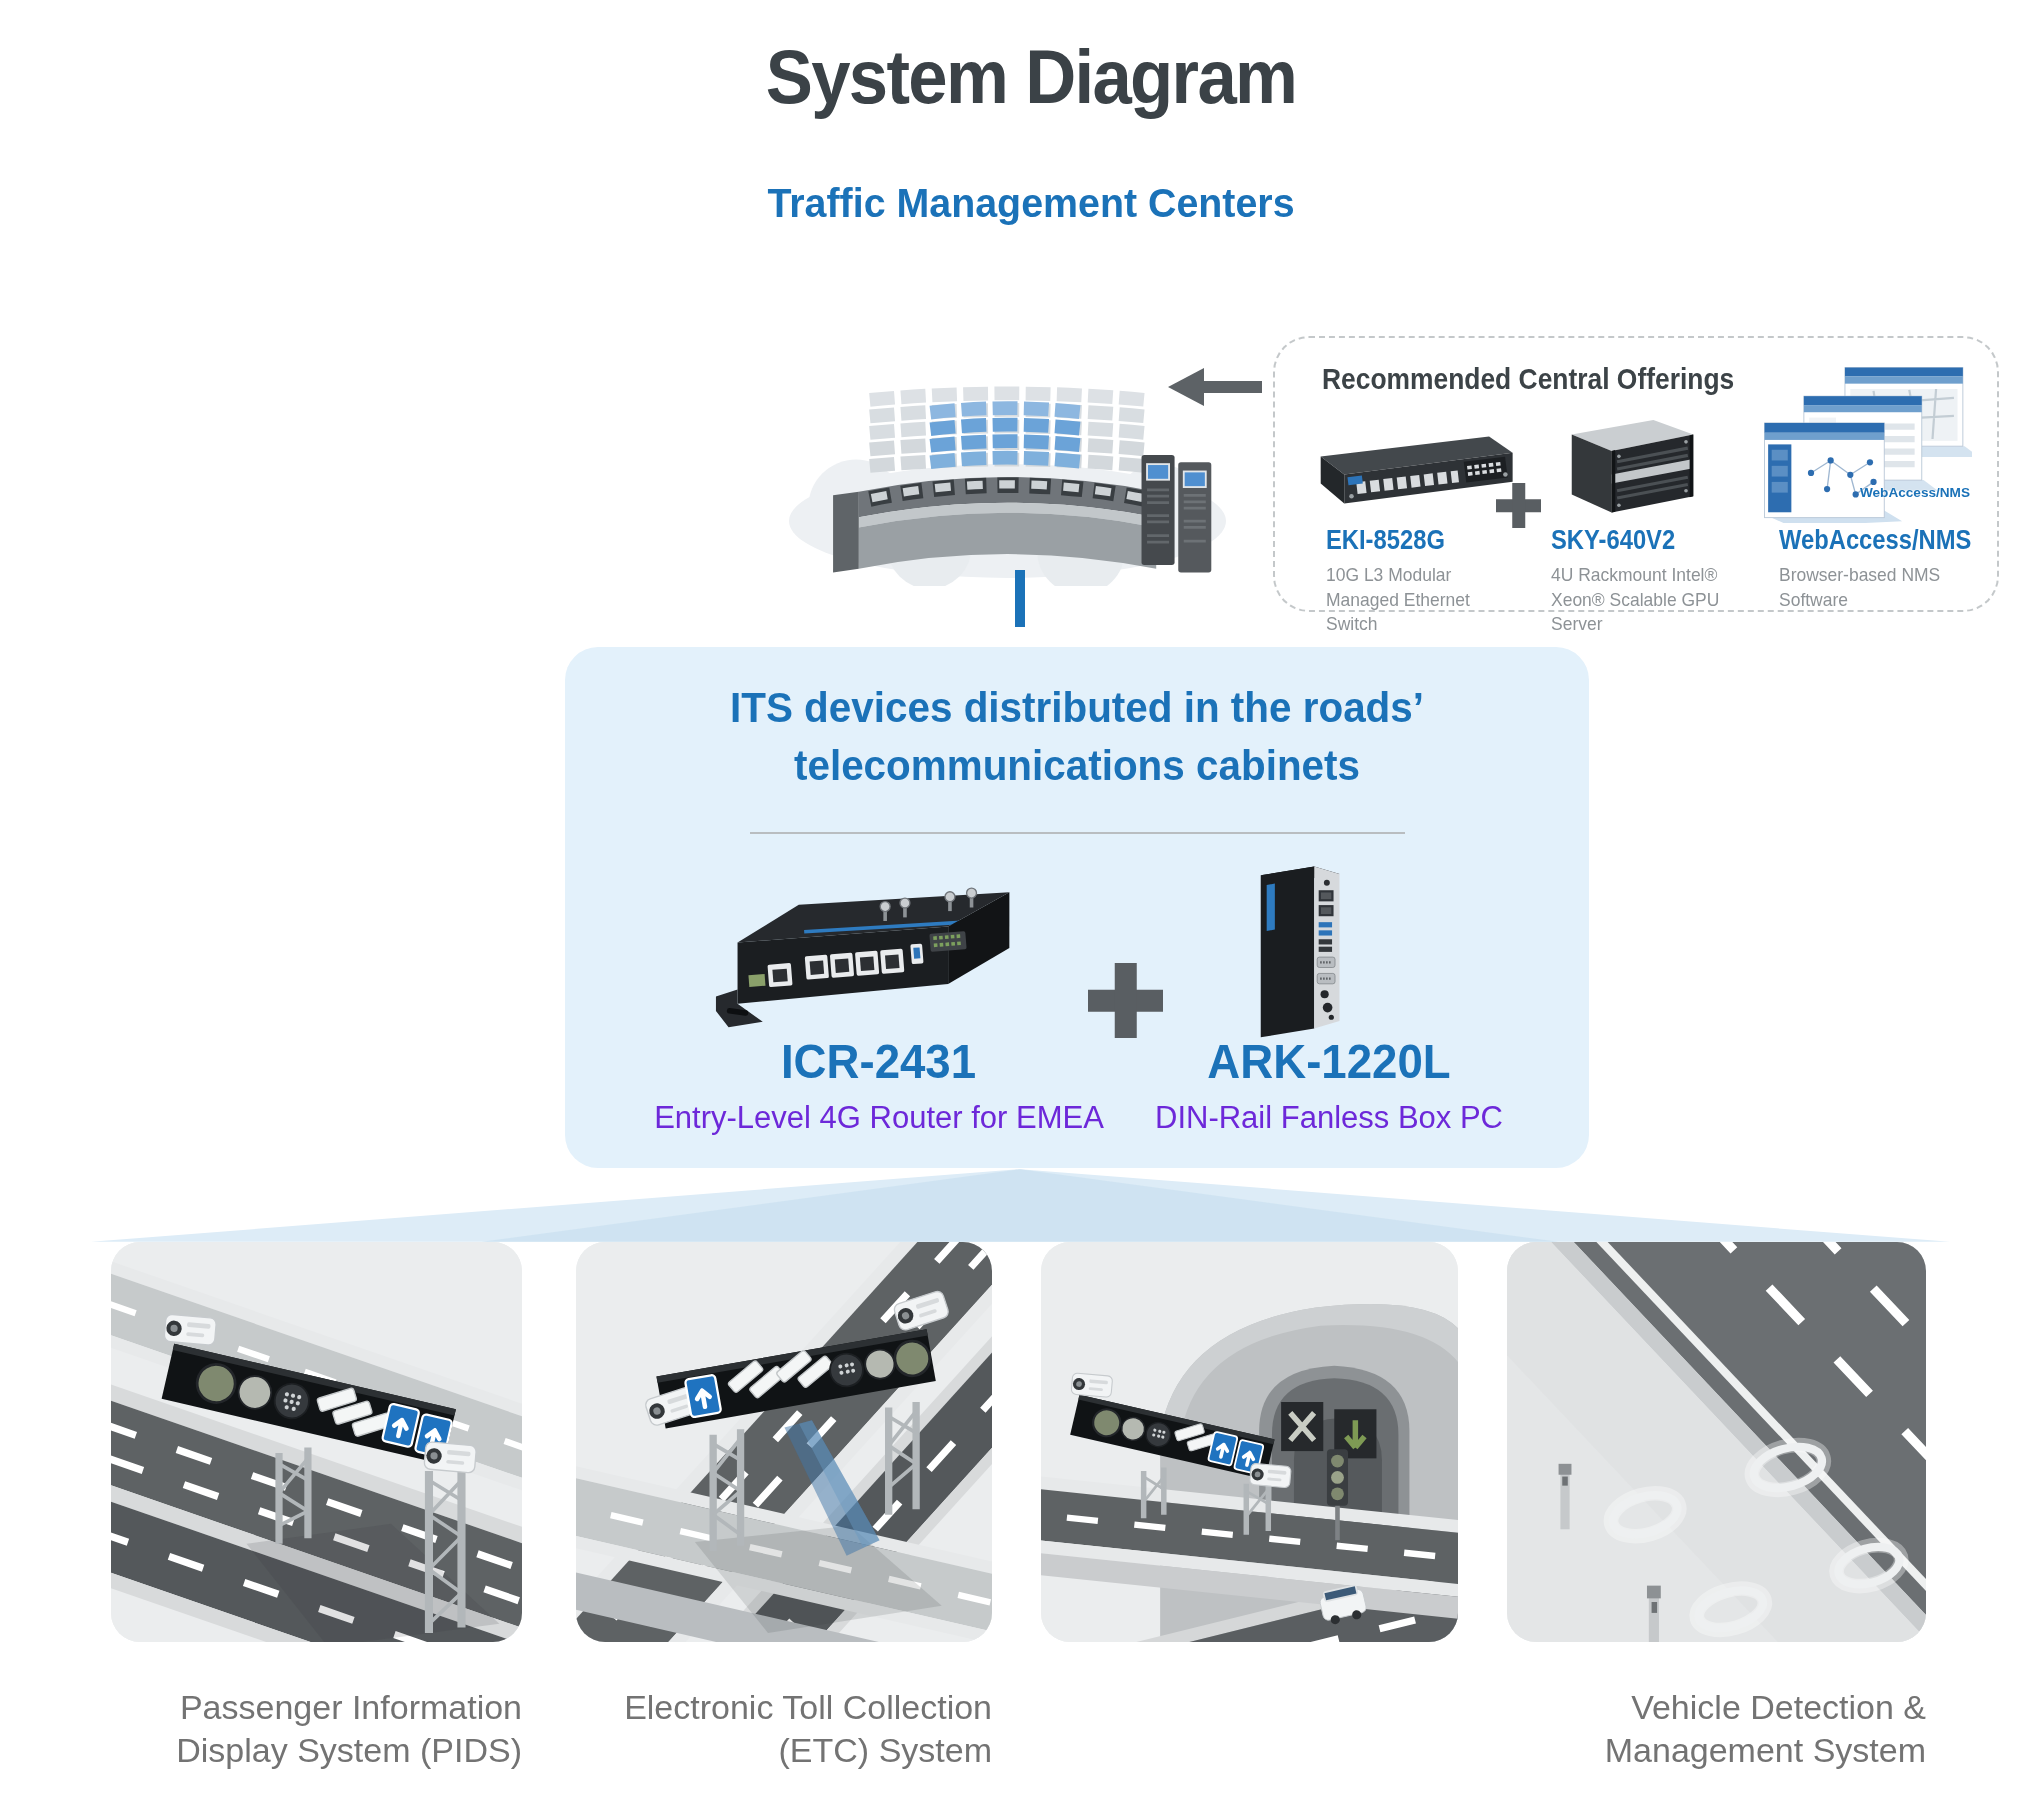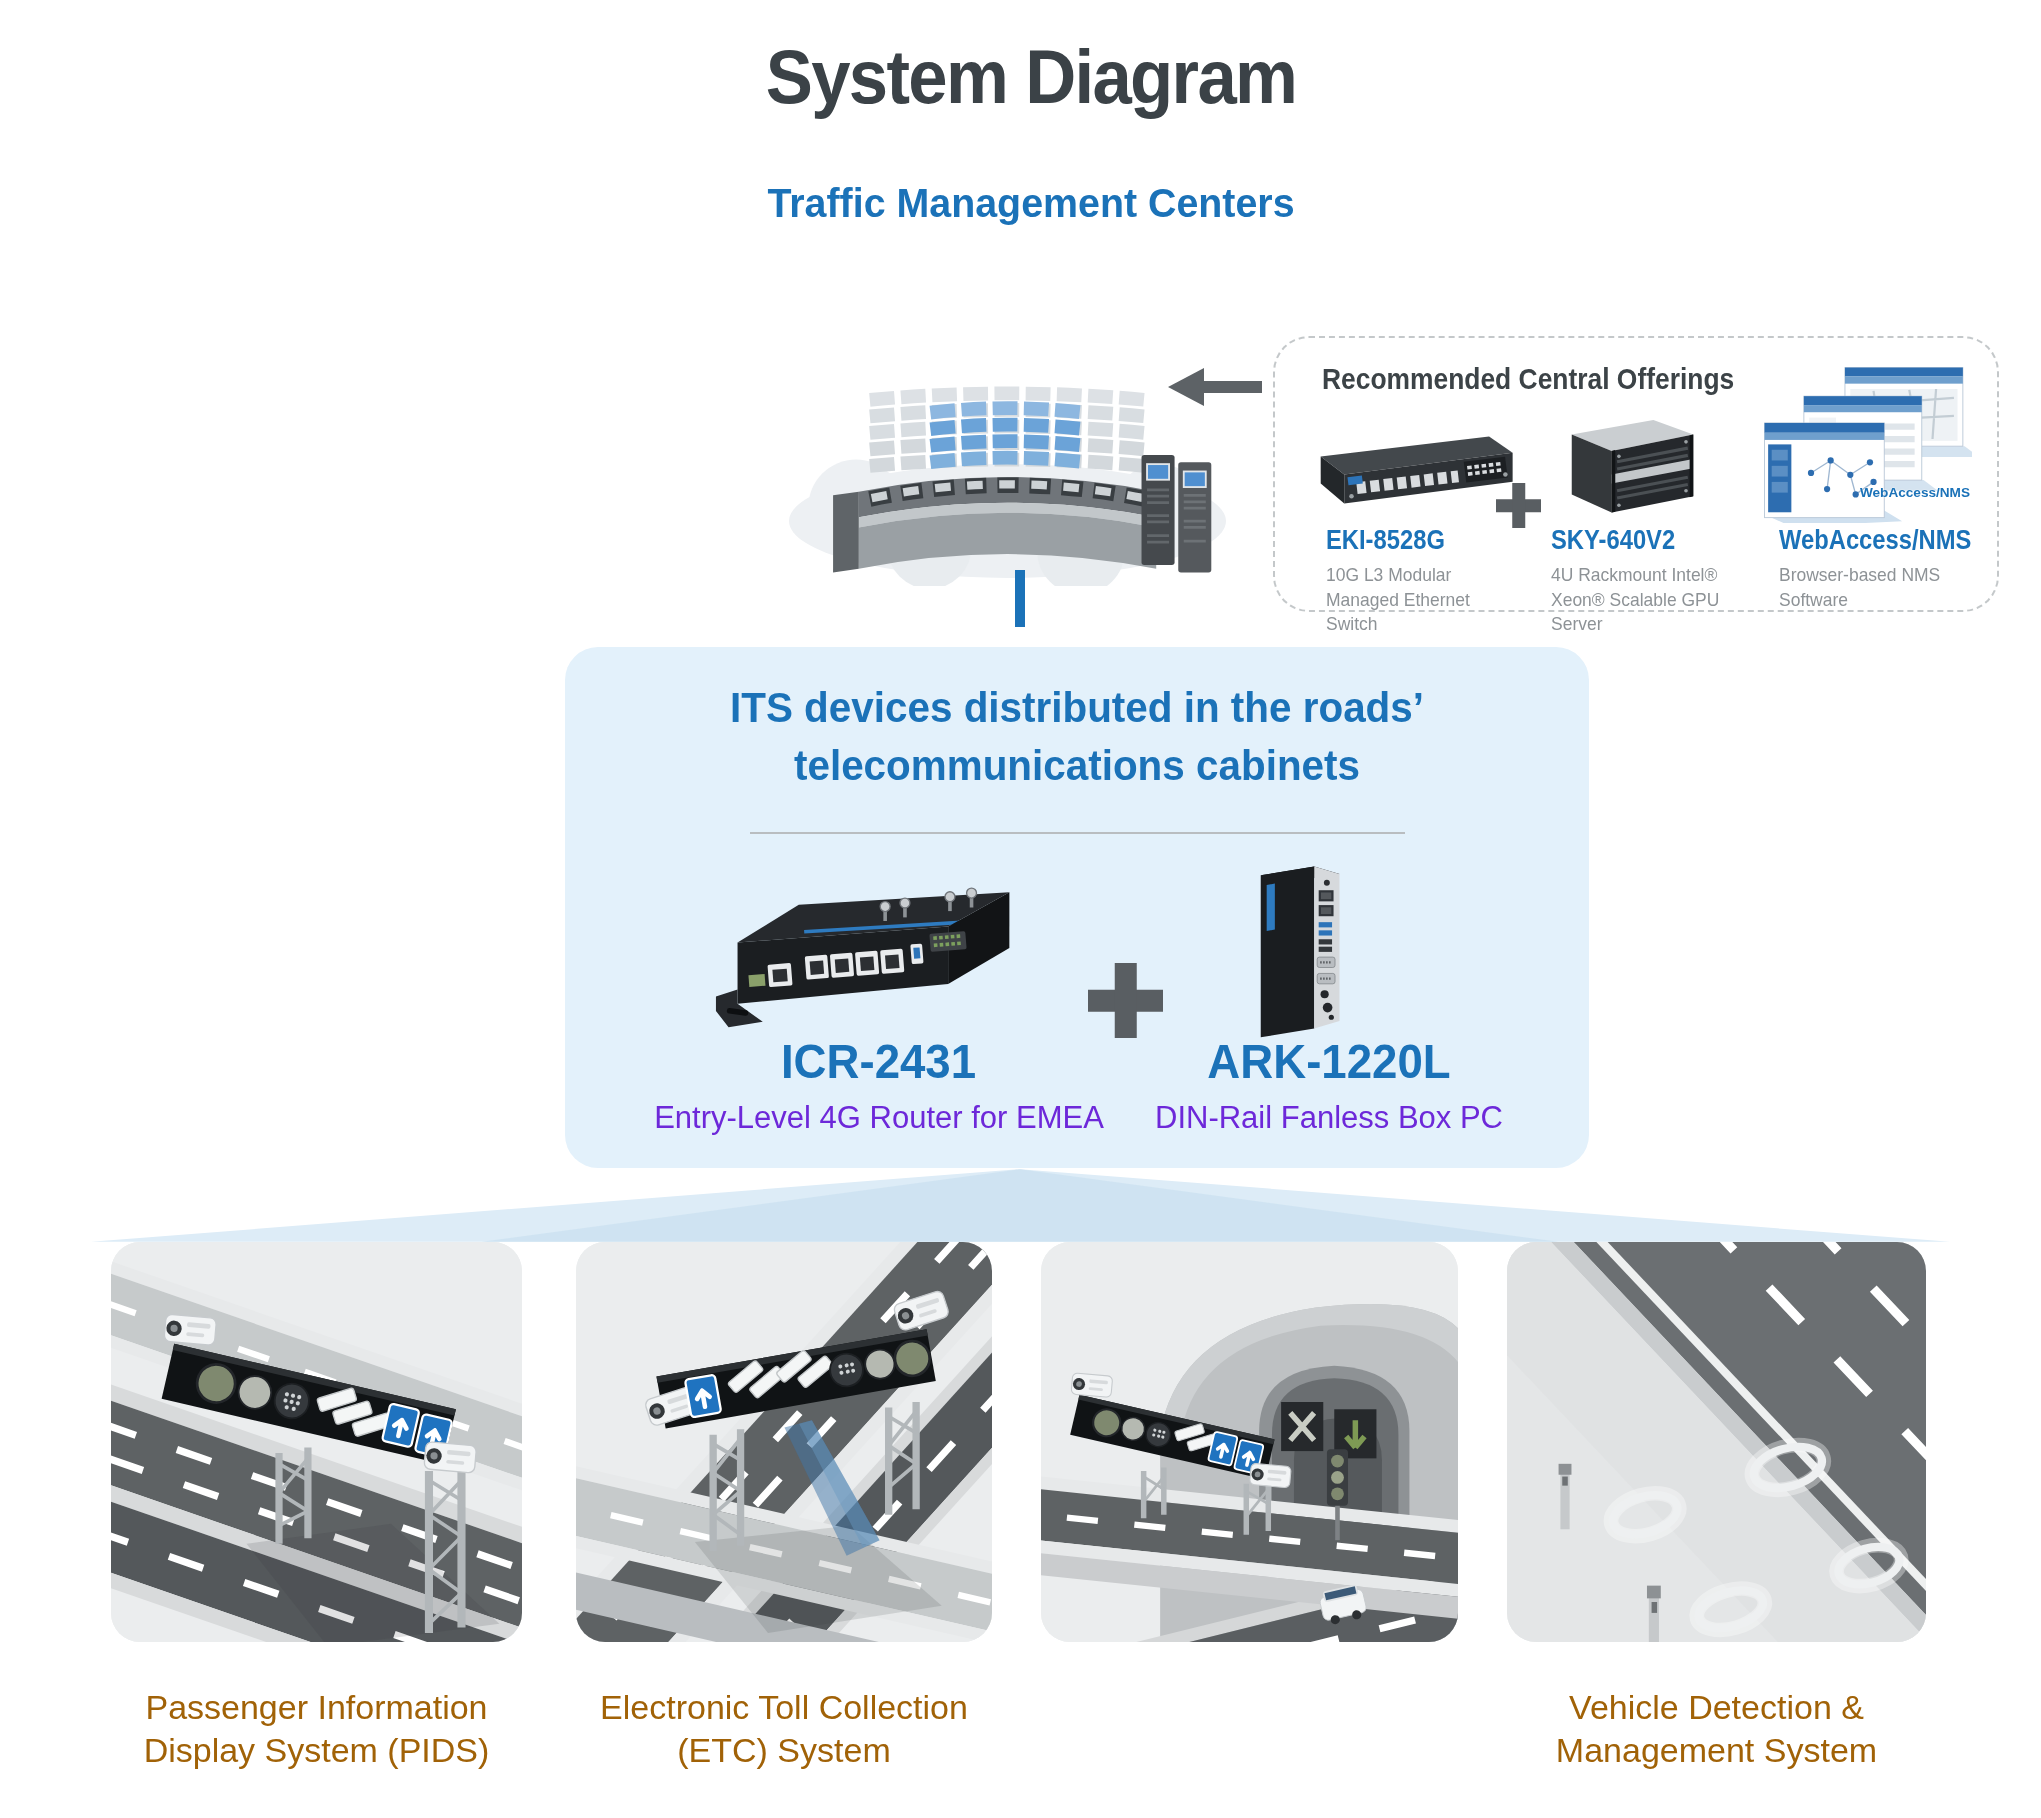--- a/index.html
+++ b/index.html
@@ -54,22 +54,22 @@
   .its-name.p1{left:127px;width:373px;} .its-name.p2{left:582px;width:364px;}
   .its-desc{position:absolute;top:453px;font-size:31px;color:#6d28d9;text-align:center;}
   .its-desc.p1{left:64px;width:500px;} .its-desc.p2{left:564px;width:400px;}
   
   .funnel{position:absolute;left:91px;top:1169px;}
   
   .panel{position:absolute;top:1242px;height:400px;border-radius:29px;overflow:hidden;background:#ebedee;}
   .pp1{left:111px;width:411px;} .pp2{left:576px;width:416px;}
   .pp3{left:1041px;width:417px;} .pp4{left:1507px;width:419px;}
   .panel svg{display:block;width:100%;height:100%;}
-  .caption{position:absolute;top:1686px;text-align:center;font-size:34px;line-height:43px;
-      color:#a16207;}
+  .caption{position:absolute;top:1686px;text-align:right;font-size:34px;line-height:43px;
+      color:#737373;}
   .cc1{left:111px;width:411px;} .cc2{left:576px;width:416px;}
   .cc3{left:1041px;width:417px;} .cc4{left:1507px;width:419px;}
 </style>
 </head>
 <body>
 
 <svg width="0" height="0" style="position:absolute" aria-hidden="true">
   <defs>
     <g id="cam">
       <rect width="56" height="30" rx="7" fill="#f2f4f5" stroke="#c6cacd" stroke-width="1.5"></rect>

